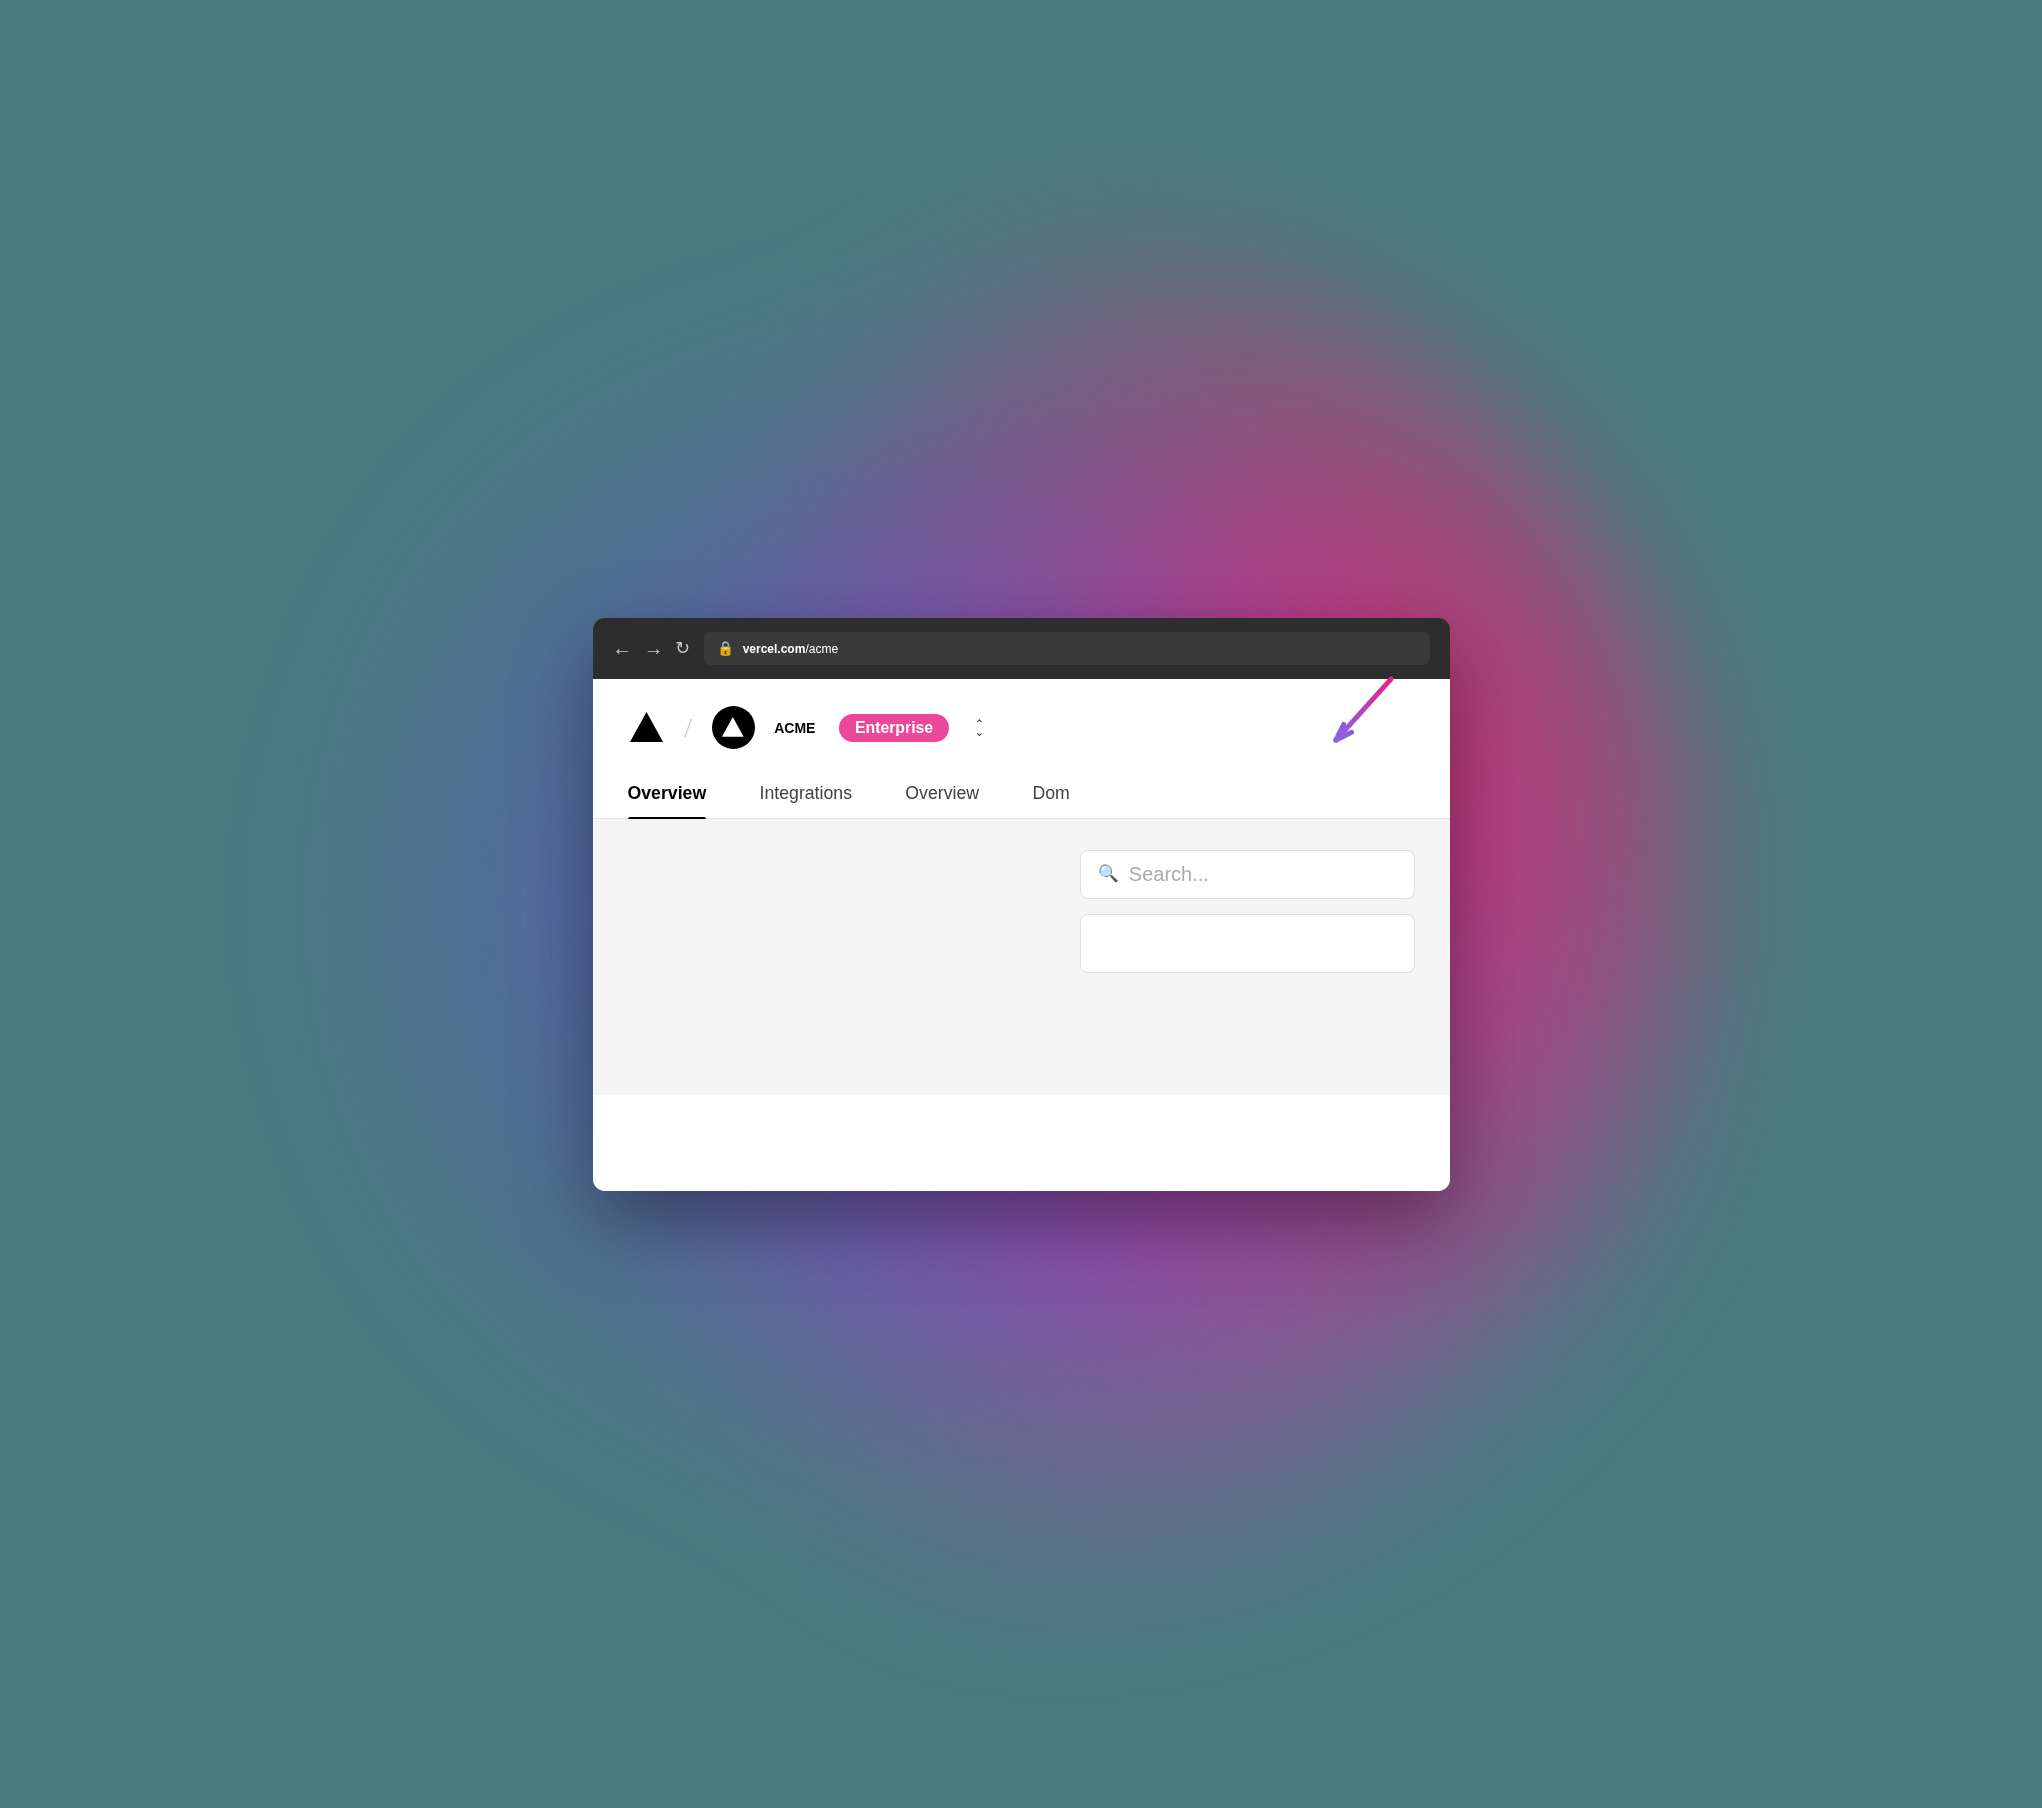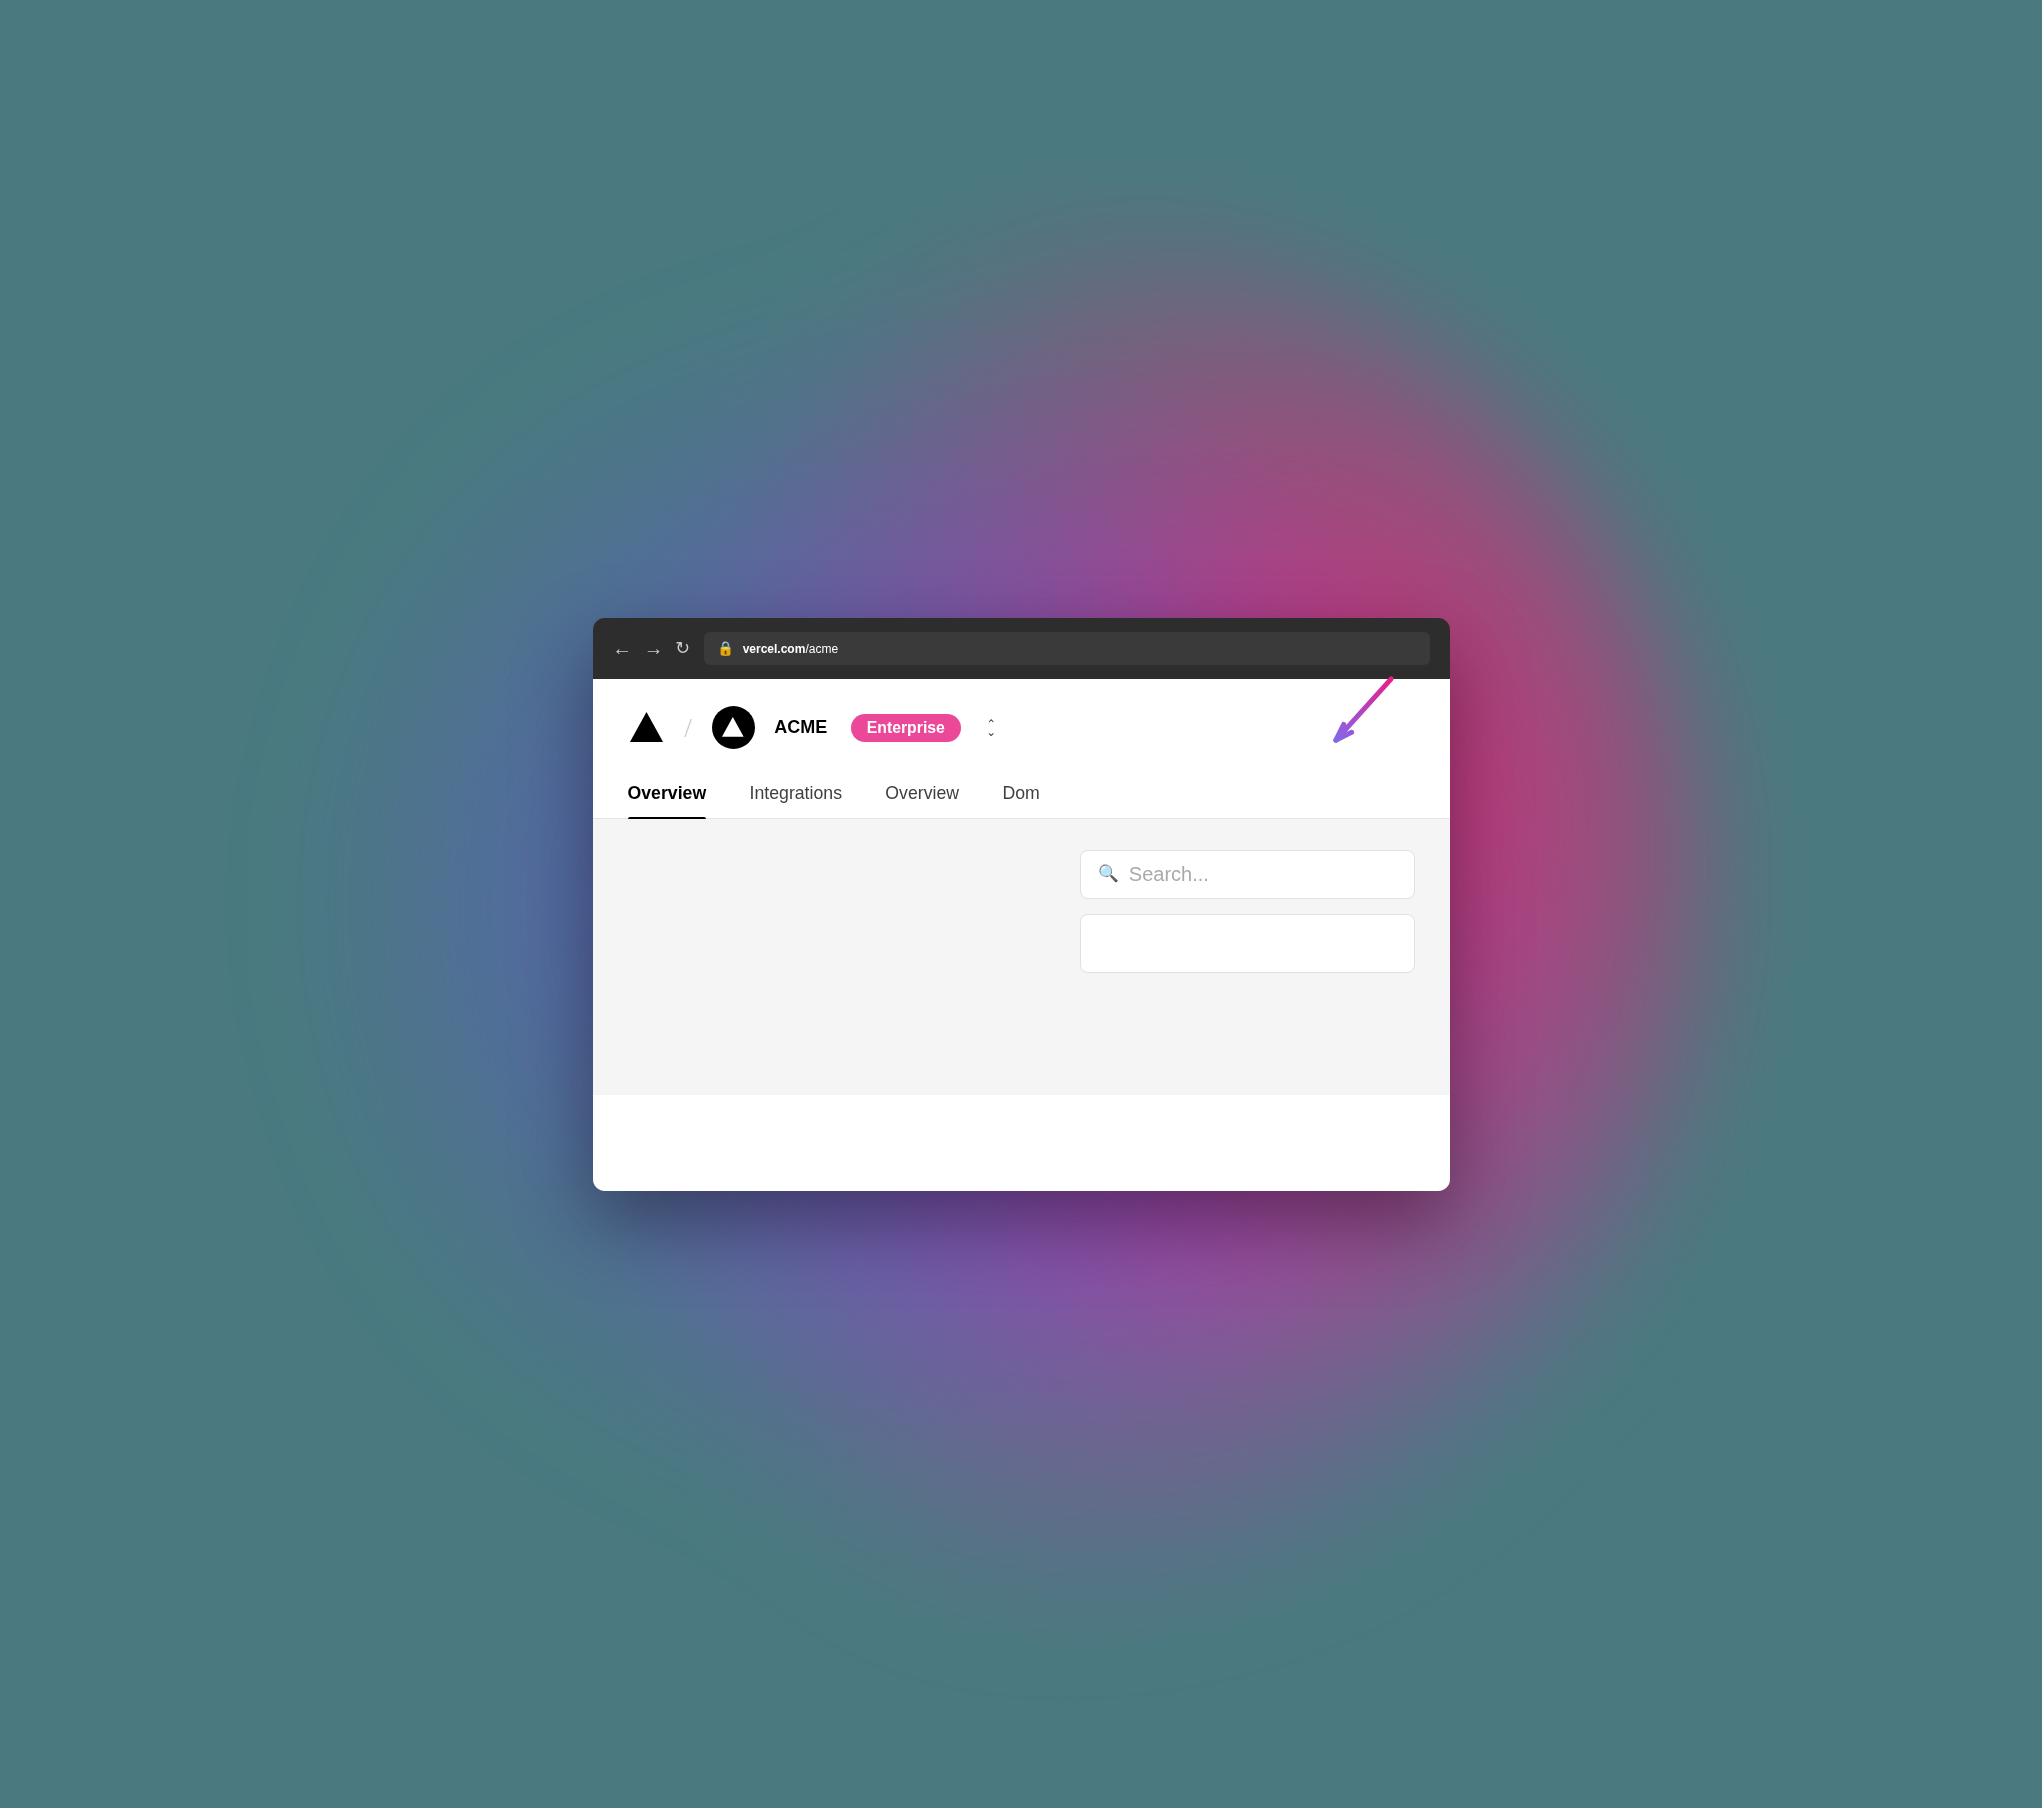--- a/index.html
+++ b/index.html
@@ -130,21 +130,21 @@
       justify-content: center;
     }
 
     .team-avatar svg {
       width: 25.6px;
       height: 25.6px;
     }
 
     .team-name {
       font-family: -apple-system, BlinkMacSystemFont, 'Segoe UI', sans-serif;
-      font-size: 18px;
+      font-size: 14px;
       font-weight: 600;
       color: #000;
       margin-left: 3.9px;
       text-align: right;
     }
 
     .enterprise-badge {
       background: #ec4899;
       color: #fff;
       font-family: -apple-system, BlinkMacSystemFont, 'Segoe UI', sans-serif;
@@ -165,21 +165,21 @@
       line-height: 0.7;
     }
 
     
     .nav-tabs {
       display: flex;
       align-items: flex-end;
       padding: 0 35px;
       margin-top: 21.7px;
       border-bottom: 1px solid #e5e5e5;
-      gap: 0;
+      gap: 10px;
     }
 
     .tab-item {
       font-family: -apple-system, BlinkMacSystemFont, 'Segoe UI', sans-serif;
       font-size: 17.7px;
       font-weight: 400;
       color: #404040;
       padding: 11.8px 21.7px 13.8px;
       cursor: pointer;
       position: relative;

